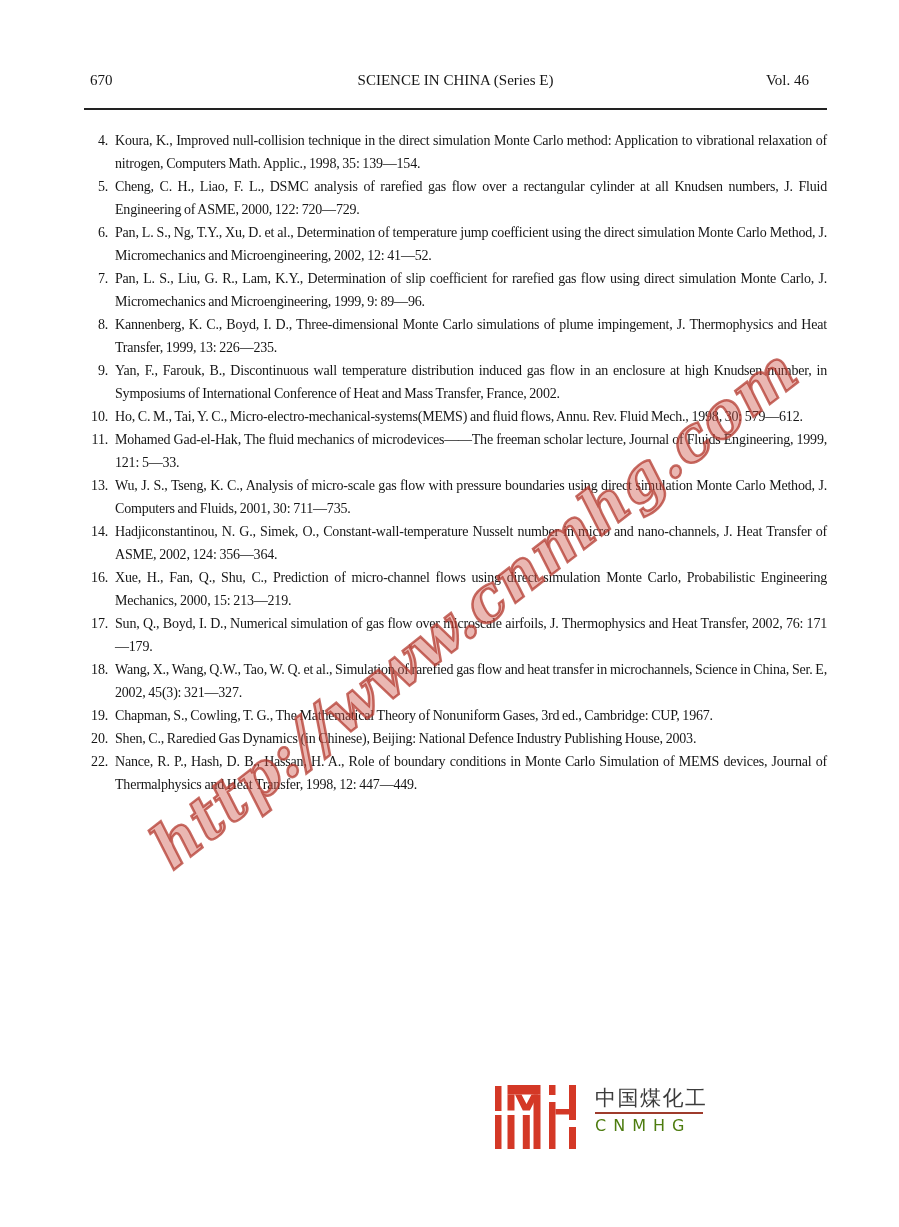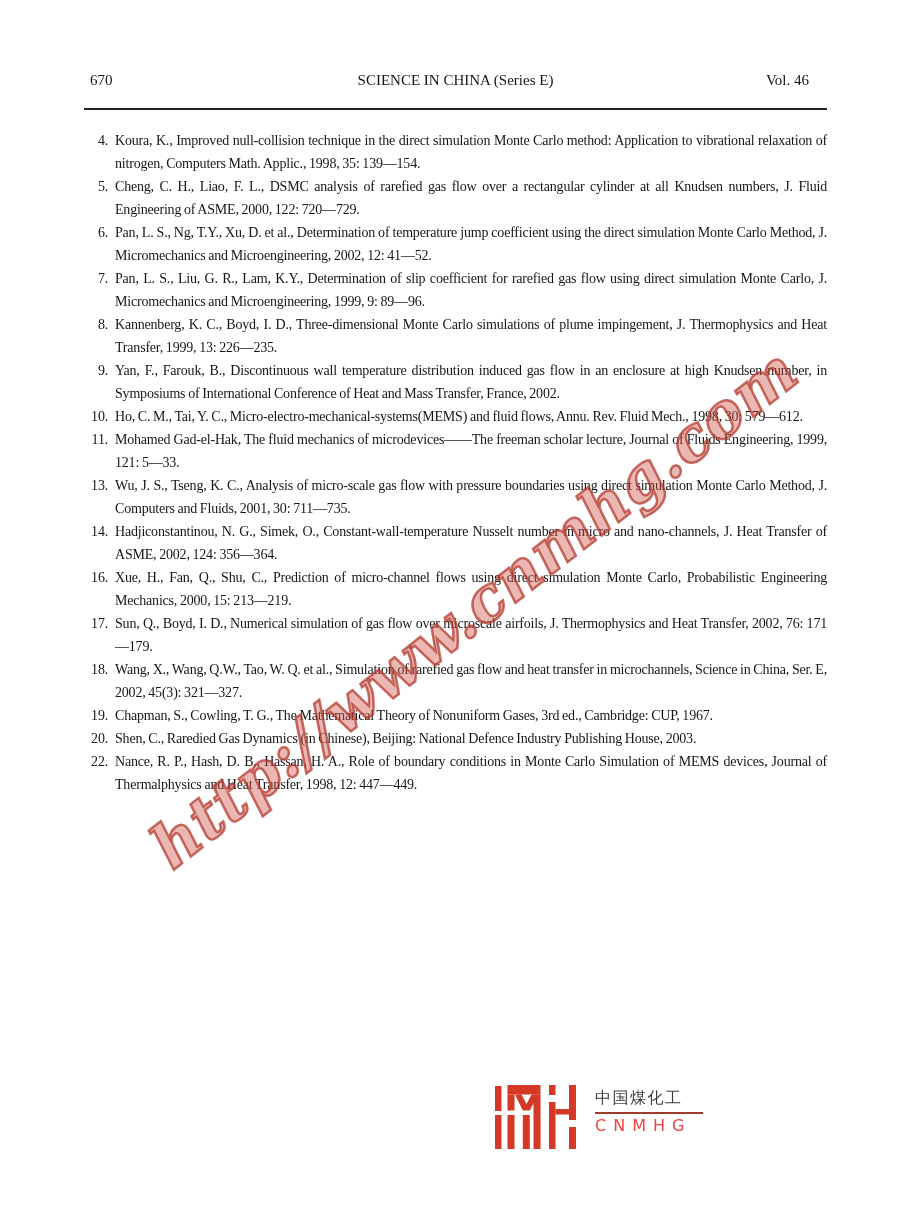--- a/index.html
+++ b/index.html
@@ -30,23 +30,23 @@
     color:rgba(204,84,72,0.42);
     -webkit-text-stroke:2.5px rgba(178,52,42,0.72);
     pointer-events:none;z-index:5;
   }
 
   
   .logo{position:absolute;left:495px;top:1085px;display:flex;align-items:flex-start;z-index:6;}
   .logo-mark{width:81px;height:64px;display:block;}
   .logo-mark .f{fill:#d43826;}
   .logo-textcol{margin-left:19px;padding-top:1px;}
-  .logo-cn{font-family:"DejaVu Sans",sans-serif;font-size:16px;line-height:24px;color:#3c3c3c;letter-spacing:1.5px;white-space:nowrap;}
+  .logo-cn{font-family:"DejaVu Sans",sans-serif;font-size:21px;line-height:24px;color:#3c3c3c;letter-spacing:1.5px;white-space:nowrap;}
   .logo-divider{width:108px;height:2px;background:#9e3b2c;margin-top:2px;}
-  .logo-en{font-family:"DejaVu Sans",sans-serif;font-size:16px;line-height:18px;color:#ef4444;letter-spacing:7px;margin-top:3px;white-space:nowrap;}
+  .logo-en{font-family:"DejaVu Sans",sans-serif;font-size:16px;line-height:18px;color:#4d7c0f;letter-spacing:7px;margin-top:3px;white-space:nowrap;}
 </style>
 </head>
 <body>
 
 <div class="header-row">
   <span class="page-number">670</span>
   <span class="journal-title">SCIENCE IN CHINA (Series E)</span>
   <span class="volume">Vol. 46</span>
 </div>
 <div class="header-rule"></div>

